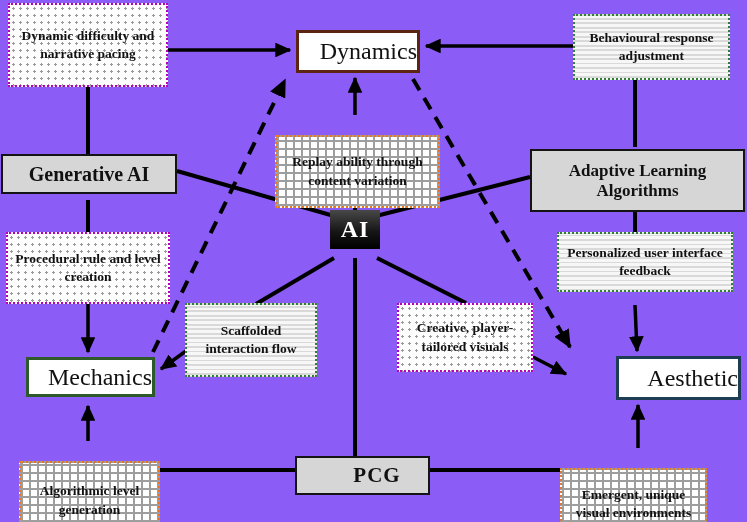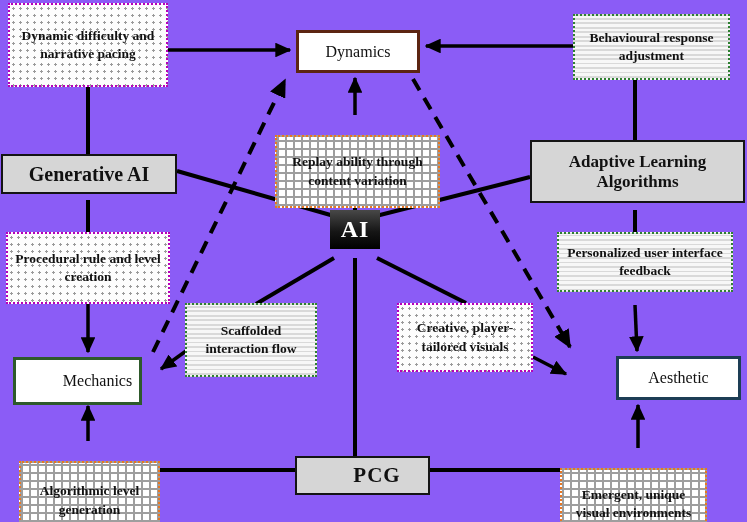--- a/index.html
+++ b/index.html
@@ -27,37 +27,37 @@
   .pattern-grid{
     background-color:#ffffff;
     background-image:
       repeating-linear-gradient(0deg,#9e9e9e 0 2px,transparent 2px 8px),
       repeating-linear-gradient(90deg,#9e9e9e 0 2px,transparent 2px 8px);
     margin-top: 20px;
   }
   .solid-gray{
     background:#d6d6d6;border:2.5px solid #141414;font-weight:bold;
   }
-  .mda{background:#ffffff;border-style:solid;border-width:3px;font-size:16px;font-weight:normal;}
+  .mda{background:#ffffff;border-style:solid;border-width:3px;font-size:24px;font-weight:normal;justify-content:flex-end;}
 
   
   #n-dyndiff     {left:8px;   top:3px;   width:160px; height:84px;}
   #n-dynamics    {left:296px; top:30px;  width:124px; height:43px; border-color:#5c2512;}
   #n-behav      {left:573px; top:14px;  width:157px; height:66px;}
   #n-genai      {left:1px;   top:154px; width:176px; height:40px; font-size:20px;}
   #n-replay     {left:275px; top:115px; width:165px; height:73px;}
-  #n-ala        {left:530px; top:140px; width:215px; height:63px; font-size:17px;}
+  #n-ala        {left:530px; top:149px; width:215px; height:63px; font-size:17px;}
   #n-procedural {left:6px;   top:232px; width:164px; height:72px;}
   #n-ai         {left:330px; top:210px; width:50px;  height:39px;
                  background:linear-gradient(180deg,#484848 0%,#161616 55%,#000 100%);
                  color:#fff;font-weight:bold;font-size:24px;letter-spacing:1px;}
   #n-personalized{left:557px; top:232px; width:176px; height:60px;}
   #n-scaffolded {left:185px; top:303px; width:132px; height:74px;}
   #n-creative   {left:397px; top:303px; width:136px; height:69px;}
-  #n-mechanics  {left:13px;  top:357px; width:129px; height:48px; border-color:#2e5a2b;padding-left:40px;}
+  #n-mechanics  {left:26px;  top:357px; width:129px; height:40px; border-color:#2e5a2b;padding-left:40px;}
   #n-aesthetic  {left:572px; top:356px; width:125px; height:44px; border-color:#1d3d55;margin-left:44px;}
   #n-algorithmic{left:19px;  top:441px; width:141px; height:79px;}
   #n-pcg        {left:295px; top:456px; width:135px; height:39px; font-size:21px; letter-spacing:1px;padding-left:29px;}
   #n-emergent   {left:560px; top:448px; width:147px; height:72px;}
 
   .edge{stroke:#000;fill:none;}
   .solid{stroke-width:4;}
   .thin{stroke-width:3.5;}
   .dashed{stroke-width:4;stroke-dasharray:13 9;}
 </style>

